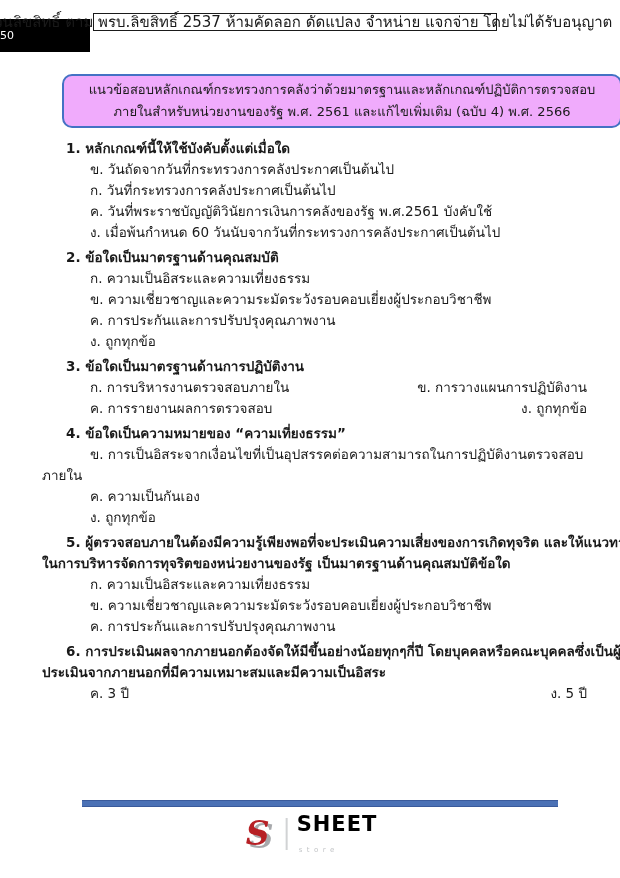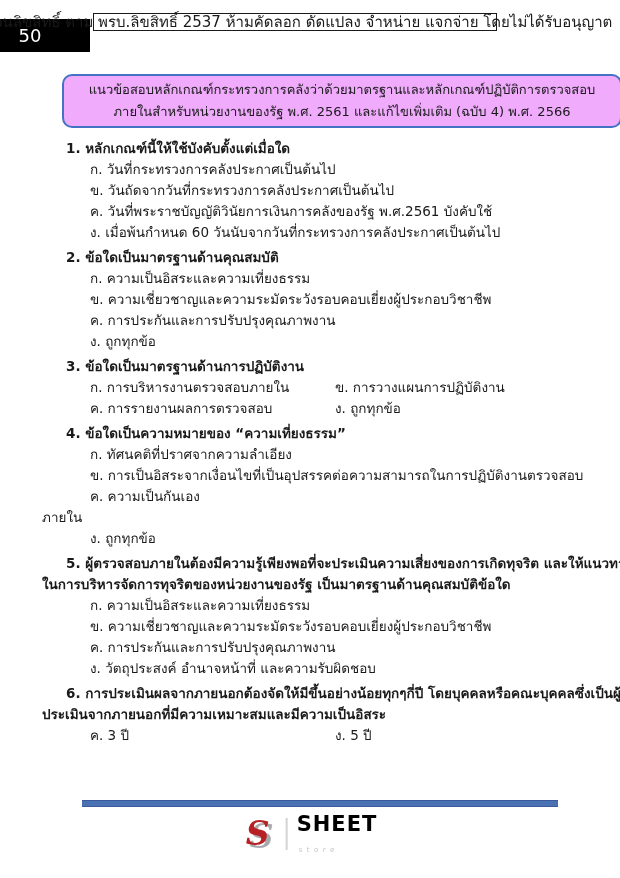--- a/index.html
+++ b/index.html
@@ -8,22 +8,22 @@
     position:relative;
     background:#ffffff;
     font-family:"DejaVu Sans", sans-serif;
     color:#1a1a1a;
     overflow:hidden;
   }
   
   .page-num-box {
     position:absolute; left:0; top:19px; width:90px; height:33px;
     background:#000; color:#fff;
-    display:flex; align-items:center; justify-content:center;
-    padding-right:30px; font-size:18px;
+    display:flex; align-items:center; justify-content:flex-start;
+    padding-right:30px; font-size:11px;
   }
   .copyright-box {
     position:absolute; left:93px; top:13px; width:404px; height:18px;
     border:1.5px solid #1a1a1a;
     display:flex; align-items:center; justify-content:center;
     font-size:15px; white-space:nowrap;
   }
   
   .title-box {
     position:absolute; left:62px; top:74px; width:560px; height:54px;
@@ -35,21 +35,21 @@
   
   .content {
     position:absolute; left:42px; top:138px; width:545px;
   }
   .question { margin-bottom:4px; }
   .row { font-size:13.5px; line-height:21px; white-space:nowrap; }
   .q-head { font-weight:bold; padding-left:24px; }
   .q-head-cont { font-weight:bold; padding-left:0; }
   .choice { padding-left:48px; }
   .margin-line { padding-left:0; }
-  .choice-pair { padding-left:48px; display:flex; }
+  .choice-pair { padding-left:48px; display:flex;justify-content:space-between; }
   .choice-pair .pair-left { display:inline-block; width:245px; }
   
   .footer-bar {
     position:absolute; left:82px; top:800px; width:476px; height:7px;
     background:#4b71b5; border-top:1px solid #3a5a9b; border-bottom:1px solid #3a5a9b;
   }
   .footer-logo {
     position:absolute; top:813px; left:50%; transform:translateX(-50%);
     display:flex; align-items:center;
   }
@@ -76,22 +76,22 @@
 </div>
 
 <div class="title-box">
   <div>แนวข้อสอบหลักเกณฑ์กระทรวงการคลังว่าด้วยมาตรฐานและหลักเกณฑ์ปฏิบัติการตรวจสอบ</div>
   <div>ภายในสำหรับหน่วยงานของรัฐ พ.ศ. 2561 และแก้ไขเพิ่มเติม (ฉบับ 4) พ.ศ. 2566</div>
 </div>
 
 <div class="content">
     <div class="question">
       <div class="row q-head">1. หลักเกณฑ์นี้ให้ใช้บังคับตั้งแต่เมื่อใด</div>
+      <div class="row choice">ข. วันถัดจากวันที่กระทรวงการคลังประกาศเป็นต้นไป</div>
       <div class="row choice">ก. วันที่กระทรวงการคลังประกาศเป็นต้นไป</div>
-      <div class="row choice">ข. วันถัดจากวันที่กระทรวงการคลังประกาศเป็นต้นไป</div>
       <div class="row choice">ค. วันที่พระราชบัญญัติวินัยการเงินการคลังของรัฐ พ.ศ.2561 บังคับใช้</div>
       <div class="row choice">ง. เมื่อพ้นกำหนด 60 วันนับจากวันที่กระทรวงการคลังประกาศเป็นต้นไป</div>
     </div>
     <div class="question">
       <div class="row q-head">2. ข้อใดเป็นมาตรฐานด้านคุณสมบัติ</div>
       <div class="row choice">ก. ความเป็นอิสระและความเที่ยงธรรม</div>
       <div class="row choice">ข. ความเชี่ยวชาญและความระมัดระวังรอบคอบเยี่ยงผู้ประกอบวิชาชีพ</div>
       <div class="row choice">ค. การประกันและการปรับปรุงคุณภาพงาน</div>
       <div class="row choice">ง. ถูกทุกข้อ</div>
     </div>
@@ -101,33 +101,31 @@
         <span class="pair-left">ก. การบริหารงานตรวจสอบภายใน</span>
         <span>ข. การวางแผนการปฏิบัติงาน</span>
       </div>
       <div class="row choice-pair">
         <span class="pair-left">ค. การรายงานผลการตรวจสอบ</span>
         <span>ง. ถูกทุกข้อ</span>
       </div>
     </div>
     <div class="question">
       <div class="row q-head">4. ข้อใดเป็นความหมายของ “ความเที่ยงธรรม”</div>
-      <div class="row choice">ก. ทัศนคติที่ปราศจากความลำเอียง</div>
       <div class="row choice">ข. การเป็นอิสระจากเงื่อนไขที่เป็นอุปสรรคต่อความสามารถในการปฏิบัติงานตรวจสอบ</div>
+      <div class="row margin-line">ภายใน</div>
       <div class="row choice">ค. ความเป็นกันเอง</div>
-      <div class="row margin-line">ภายใน</div>
       <div class="row choice">ง. ถูกทุกข้อ</div>
     </div>
     <div class="question">
       <div class="row q-head">5. ผู้ตรวจสอบภายในต้องมีความรู้เพียงพอที่จะประเมินความเสี่ยงของการเกิดทุจริต และให้แนวทาง</div>
       <div class="row q-head-cont">ในการบริหารจัดการทุจริตของหน่วยงานของรัฐ เป็นมาตรฐานด้านคุณสมบัติข้อใด</div>
       <div class="row choice">ก. ความเป็นอิสระและความเที่ยงธรรม</div>
       <div class="row choice">ข. ความเชี่ยวชาญและความระมัดระวังรอบคอบเยี่ยงผู้ประกอบวิชาชีพ</div>
       <div class="row choice">ค. การประกันและการปรับปรุงคุณภาพงาน</div>
-      <div class="row choice">ง. วัตถุประสงค์ อำนาจหน้าที่ และความรับผิดชอบ</div>
     </div>
     <div class="question">
       <div class="row q-head">6. การประเมินผลจากภายนอกต้องจัดให้มีขึ้นอย่างน้อยทุกๆกี่ปี โดยบุคคลหรือคณะบุคคลซึ่งเป็นผู้</div>
       <div class="row q-head-cont">ประเมินจากภายนอกที่มีความเหมาะสมและมีความเป็นอิสระ</div>
       <div class="row choice-pair">
         <span class="pair-left">ค. 3 ปี</span>
         <span>ง. 5 ปี</span>
       </div>
     </div>
   </div>

